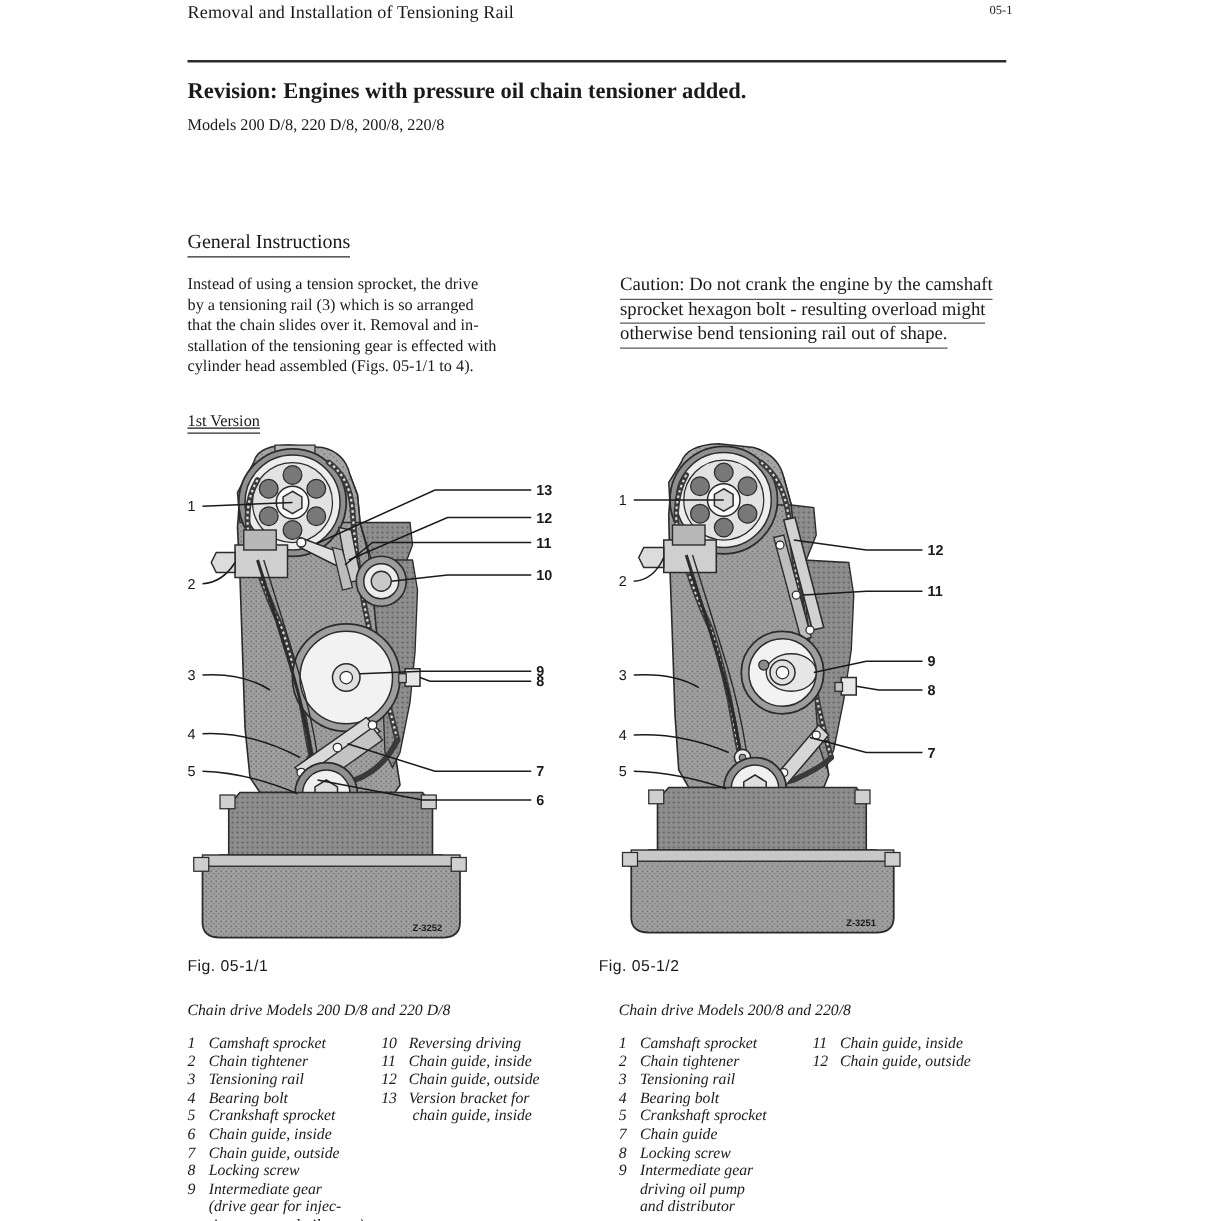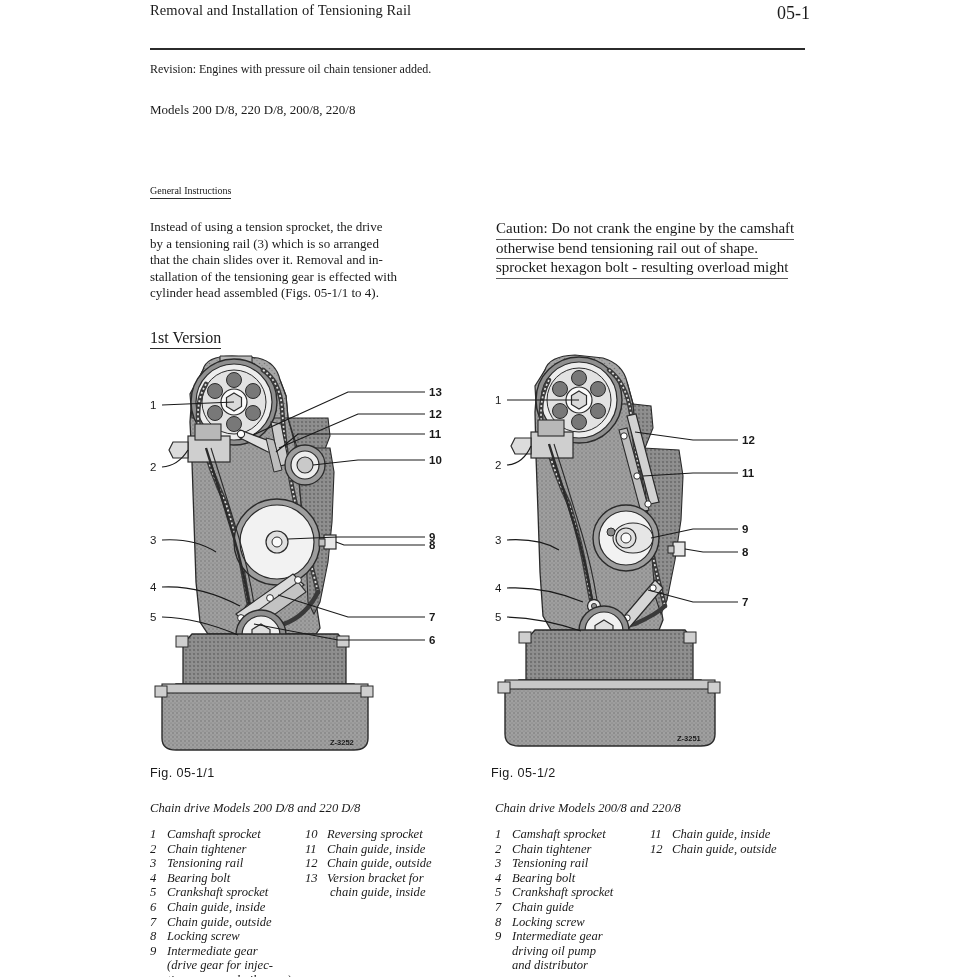--- a/index.html
+++ b/index.html
@@ -14,57 +14,59 @@
   }
   .page { position: relative; width: 977px; height: 977px; border-radius: 25px; }
 
   
   .hdr-title {
     position: absolute; left: 150px; top: 2px;
     font-size: 14.5px; letter-spacing: .1px; white-space: nowrap;
   }
   .hdr-page {
     position: absolute; right: 167px; top: 3px;
-    font-size: 18px;
+    font-size: 10px;
   }
   .hdr-rule {
     position: absolute; left: 150px; top: 48px; width: 655px; height: 2px;
     background: #2b2b2b;
   }
 
   
   .revision {
     position: absolute; left: 150px; top: 62px;
-    font-size: 12px;
+    font-size: 18px;
+    font-weight: bold;
   }
   .models {
-    position: absolute; left: 150px; top: 102px;
+    position: absolute; left: 150px; top: 92px;
     font-size: 13px;
   }
 
   
   .gi-head {
     position: absolute; left: 150px; top: 185px;
-    font-size: 10px;
+    font-size: 16px;
     border-bottom: 1.4px solid #2b2b2b;
     padding-bottom: 2px;
     display: inline-block;
   }
   .gi-body {
     position: absolute; left: 150px; top: 219px; width: 300px;
     font-size: 13px; line-height: 16.6px;
   }
   .gi-body div { white-space: nowrap; }
 
   .version-head {
     position: absolute; left: 150px; top: 329px;
-    font-size: 16px;
+    font-size: 13px;
     border-bottom: 1.3px solid #2b2b2b;
     padding-bottom: 1px;
     display: inline-block;
+    text-decoration: underline;
   }
 
   
   .caution {
     position: absolute; left: 496px; top: 220px; width: 320px;
     font-size: 15px; line-height: 17.5px;
   }
   .caution div {
     border-bottom: 1px solid #5a5a5a;
     white-space: nowrap; display: block; width: max-content;
@@ -76,21 +78,21 @@
   .fig svg { display: block; }
   .fig-left  { left: 148px; top: 352px; width: 330px; height: 410px; }
   .fig-right { left: 493px; top: 352px; width: 330px; height: 410px; }
 
   .fig-caption {
     position: absolute; font-size: 12.6px;
     font-family: "Liberation Sans", sans-serif;
     letter-spacing: .4px;
   }
   .cap-left  { left: 150px; top: 766px; text-align: center; }
-  .cap-right { left: 491px; top: 766px; }
+  .cap-right { left: 479px; top: 766px; }
 
   
   .legend { position: absolute; font-size: 12.6px; font-style: italic; }
   .legend-left  { left: 150px; top: 801px; width: 340px; }
   .legend-right { left: 495px; top: 801px; width: 340px; }
   .legend-title { margin-bottom: 11px; white-space: nowrap; }
   .legend-cols { position: relative; }
   .legend-col {
     position: absolute; top: 0;
     line-height: 14.6px;
@@ -122,22 +124,22 @@
     <div>Instead of using a tension sprocket, the drive</div>
     <div>by a tensioning rail (3) which is so arranged</div>
     <div>that the chain slides over it. Removal and in-</div>
     <div>stallation of the tensioning gear is effected with</div>
     <div>cylinder head assembled (Figs. 05-1/1 to 4).</div>
   </div>
   <div class="version-head">1st Version</div>
 
   <div class="caution">
     <div>Caution: Do not crank the engine by the camshaft</div>
+    <div>sprocket hexagon bolt - resulting overload might</div>
     <div>otherwise bend tensioning rail out of shape.</div>
-    <div>sprocket hexagon bolt - resulting overload might</div>
   </div>
 
   <div class="fig fig-left">
     <svg viewBox="0 0 330 410" width="330" height="410">
       <defs>
         <pattern id="castA" width="4" height="4" patternUnits="userSpaceOnUse">
           <rect width="4" height="4" fill="#9e9e9e"></rect>
           <circle cx="1" cy="1" r="0.7" fill="#6f6f6f"></circle>
           <circle cx="3" cy="3" r="0.6" fill="#7d7d7d"></circle>
           <circle cx="3" cy="1" r="0.4" fill="#b5b5b5"></circle>
@@ -428,21 +430,21 @@
         <div class="legend-row">
             <span class="legend-num">9</span>
             <span class="legend-txt">Intermediate gear</span>
           </div>
         <div class="legend-cont">(drive gear for injec-</div>
         <div class="legend-cont">tion pump and oil pump)</div>
       </div>
       <div class="legend-col c2">
         <div class="legend-row">
             <span class="legend-num" style="width:22px">10</span>
-            <span class="legend-txt">Reversing sprocket</span>
+            <span class="legend-txt">Reversing driving</span>
           </div>
         <div class="legend-row">
             <span class="legend-num" style="width:22px">11</span>
             <span class="legend-txt">Chain guide, inside</span>
           </div>
         <div class="legend-row">
             <span class="legend-num" style="width:22px">12</span>
             <span class="legend-txt">Chain guide, outside</span>
           </div>
         <div class="legend-row">

